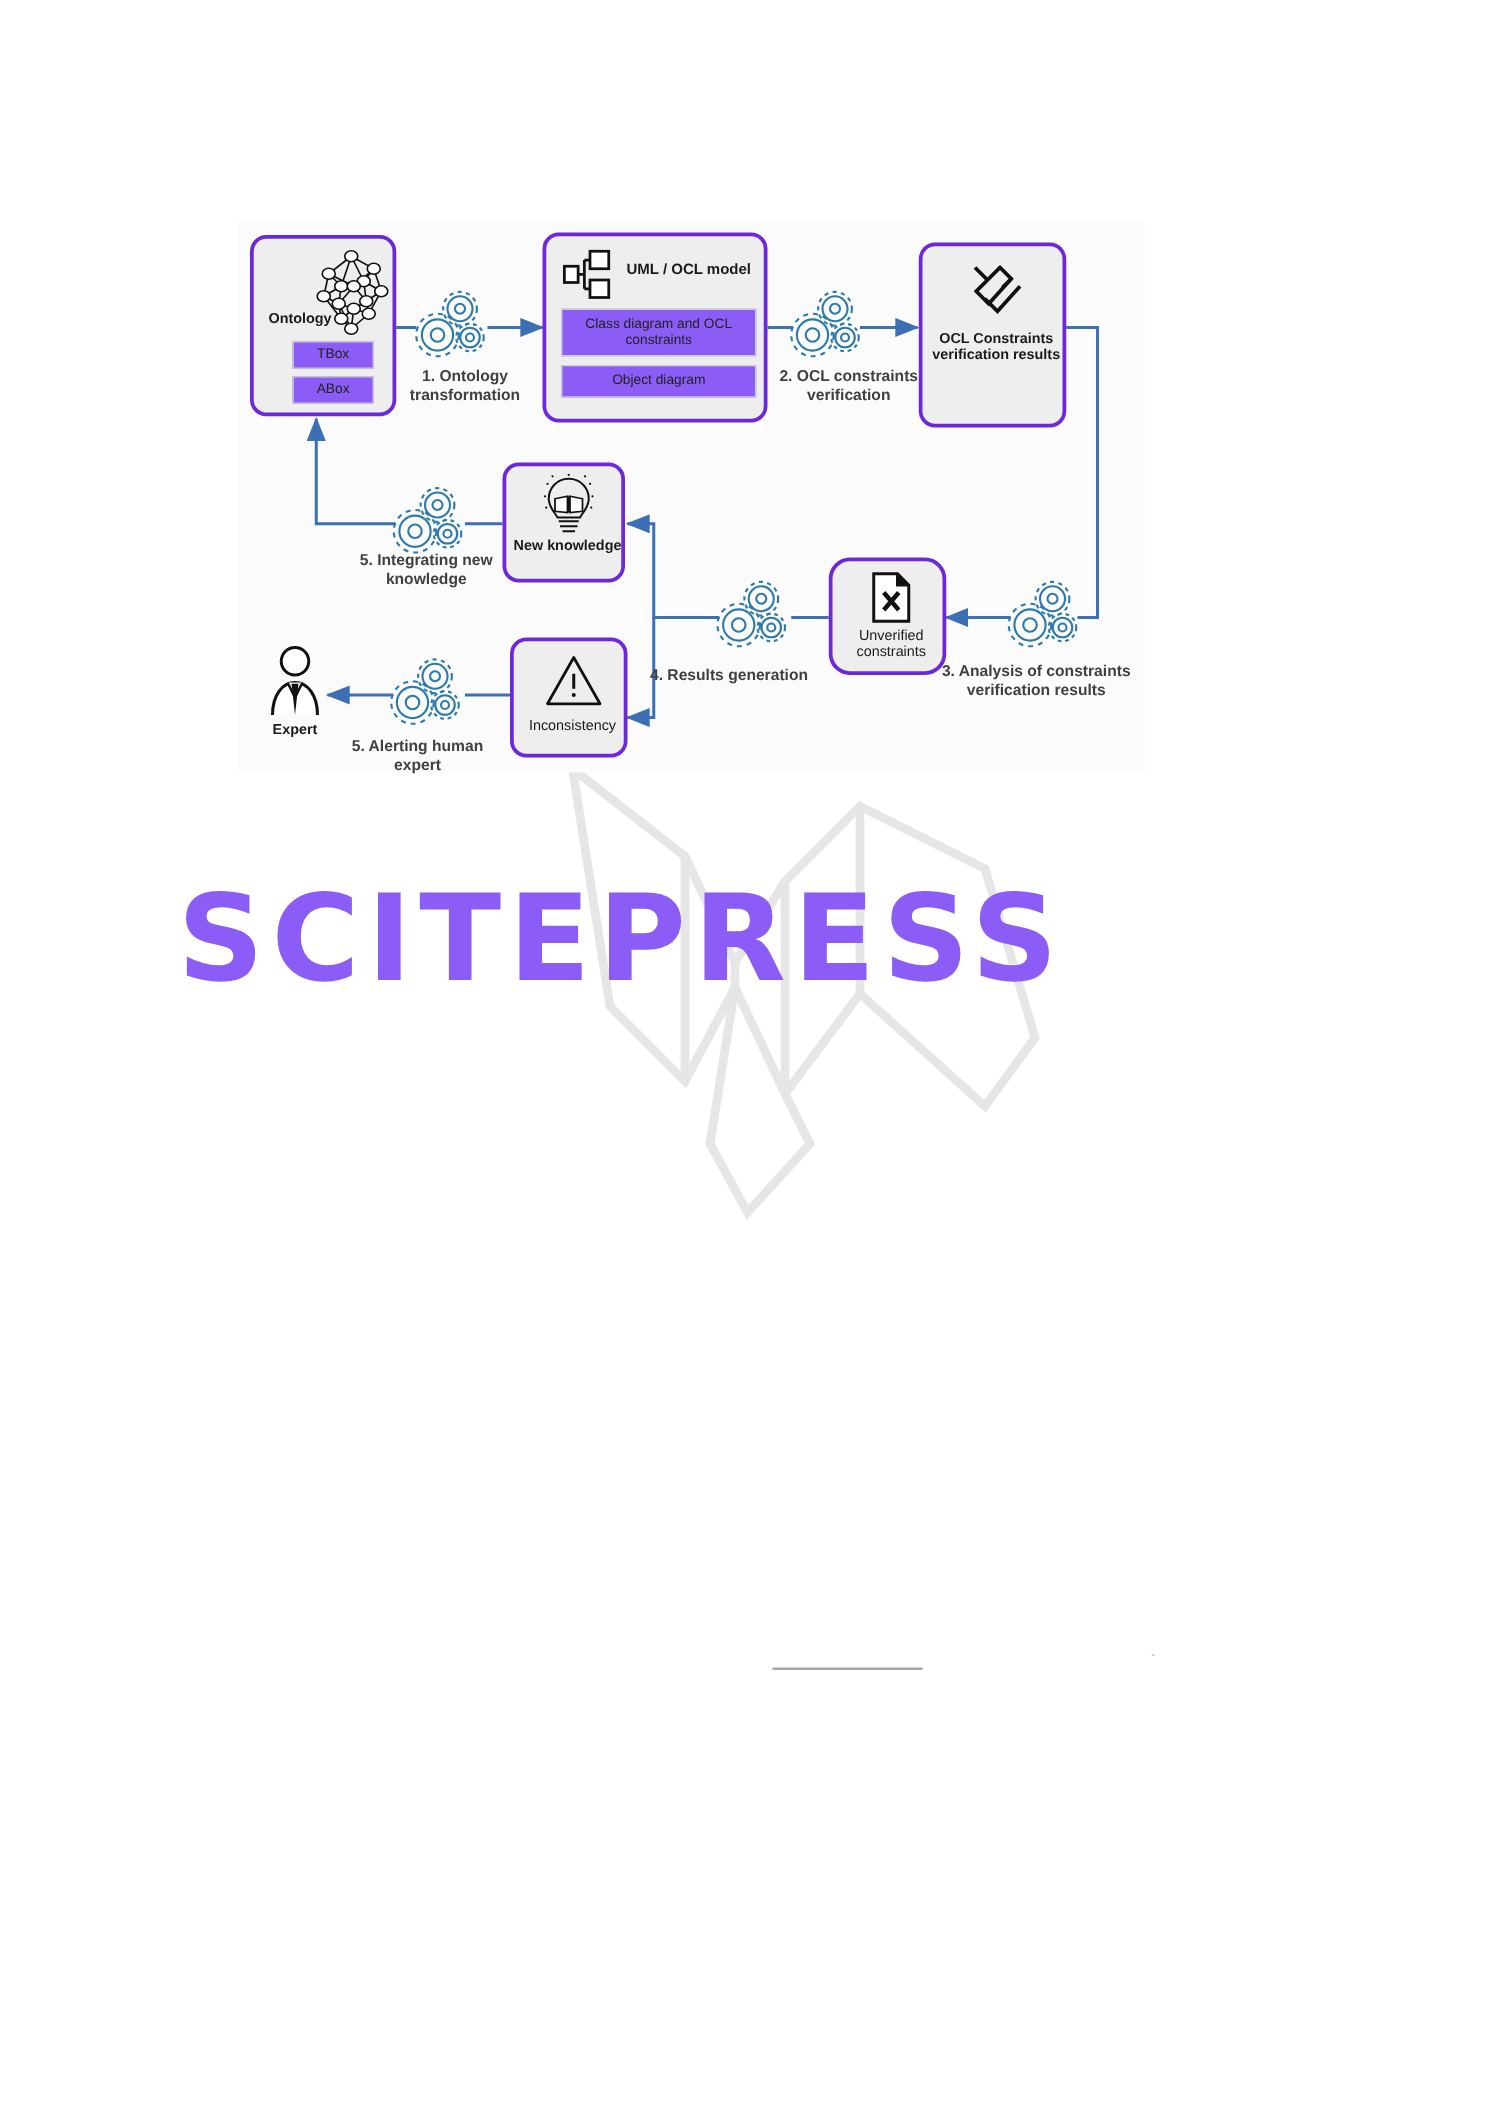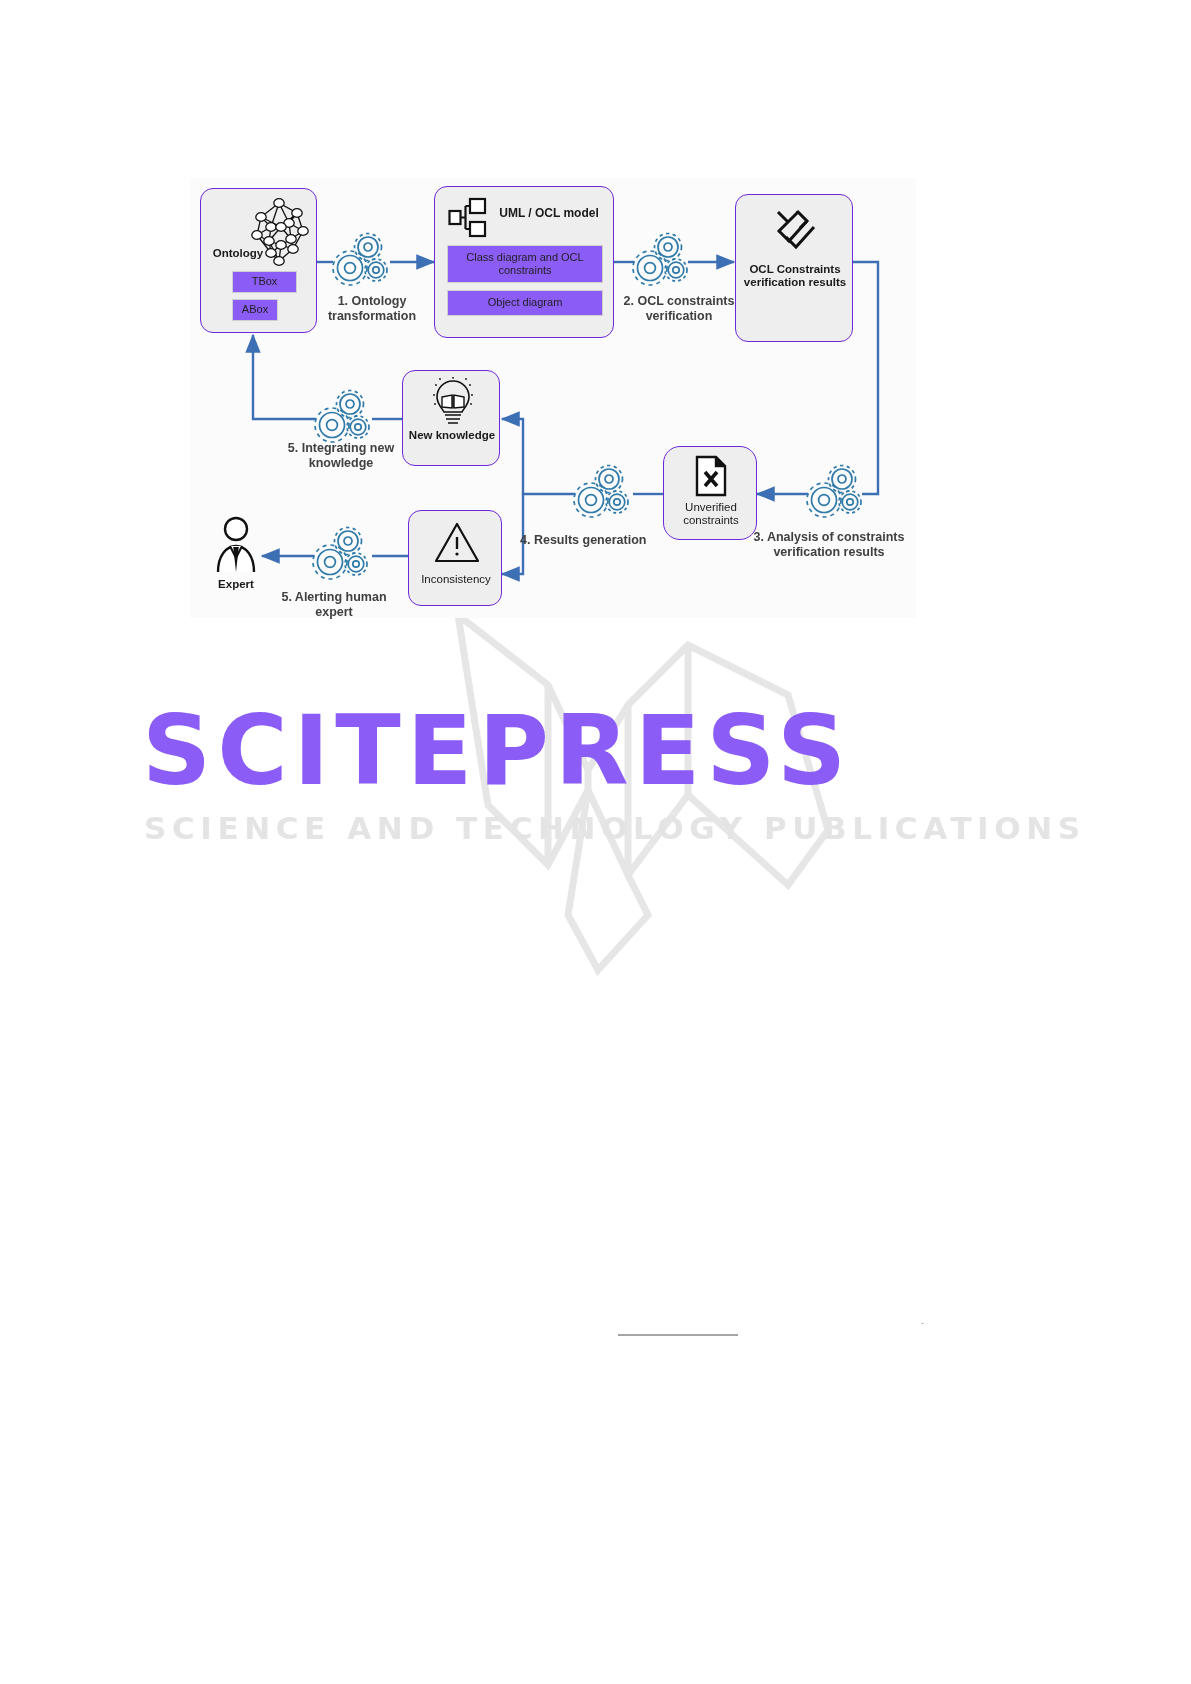--- a/index.html
+++ b/index.html
@@ -71,21 +71,21 @@
     position: absolute;
     left: 0;
     top: 0;
     overflow: visible;
   }
 
   
   .node {
     position: absolute;
     background: #eeeeee;
-    border: 1px solid #6d28d9;
+    border: 3px solid #6d28d9;
     border-radius: 13px;
     box-sizing: border-box;
     z-index: 4;
   }
   .node-label {
     position: absolute;
     text-align: center;
     font-weight: bold;
     color: #1a1a1a;
     line-height: 1.12;
@@ -156,21 +156,20 @@
   <div id="watermark">
     <svg width="860" height="400" viewBox="0 0 860 400">
       <path d="M330 30 L420 100 L460 185 L500 120 L560 60 L660 110 L700 245 L660 300 L560 210 L500 290 L460 205 L420 280 L360 220 Z" fill="none" stroke="#e6e6e6" stroke-width="7"></path>
       <path d="M420 100 L420 280" fill="none" stroke="#e6e6e6" stroke-width="7"></path>
       <path d="M560 60 L560 210" fill="none" stroke="#e6e6e6" stroke-width="7"></path>
       <path d="M460 185 L460 205" fill="none" stroke="#e6e6e6" stroke-width="7"></path>
       <path d="M500 120 L500 290" fill="none" stroke="#e6e6e6" stroke-width="7"></path>
       <path d="M460 205 L440 330 L470 385 L520 330 L500 290" fill="none" stroke="#e6e6e6" stroke-width="7"></path>
     </svg>
     <div class="wm-main">SCITEPRESS</div>
-    <div class="wm-sub">SCIENCE AND TECHNOLOGY PUBLICATIONS</div>
   </div>
 
   <div id="figure">
 
     <svg id="figure-svg" width="726" height="440" viewBox="0 0 726 440">
       <defs>
         <marker id="ah" markerWidth="9" markerHeight="9" refX="7.4" refY="3.2" orient="auto" markerUnits="strokeWidth">
           <path d="M0,0 L8,3.2 L0,6.4 z" fill="#3d6fb4"></path>
         </marker>
       </defs>
@@ -228,21 +227,21 @@
             <ellipse cx="40" cy="26" rx="5.2" ry="4.4"></ellipse>
             <ellipse cx="32" cy="30" rx="5.2" ry="4.4"></ellipse>
             <ellipse cx="20" cy="44" rx="5.2" ry="4.4"></ellipse>
             <ellipse cx="42" cy="42" rx="5.2" ry="4.4"></ellipse>
             <ellipse cx="32" cy="48" rx="5.2" ry="4.4"></ellipse>
           </g>
         </svg>
       </div>
       <div class="node-label" style="left:4px; top:58px; width:66px;">Ontology</div>
       <div class="sub-box" style="left:31px; top:82px; width:65px; height:22px;">TBox</div>
-      <div class="sub-box" style="left:31px; top:110px; width:46px; height:22px;">ABox</div>
+      <div class="sub-box" style="left:31px; top:110px; width:65px; height:22px;">ABox</div>
     </div>
 
     <div class="node" style="left:244px; top:8px; width:180px; height:152px;">
       <div class="icon-wrap" style="left:13px; top:10px; width:40px; height:44px;">
         <svg width="40" height="44" viewBox="0 0 40 44">
           <g stroke="#111" stroke-width="2.2" fill="#ffffff">
             <rect x="1.5" y="14" width="11" height="13"></rect>
             <rect x="22" y="2" width="15" height="14"></rect>
             <rect x="22" y="25" width="15" height="14"></rect>
           </g>

